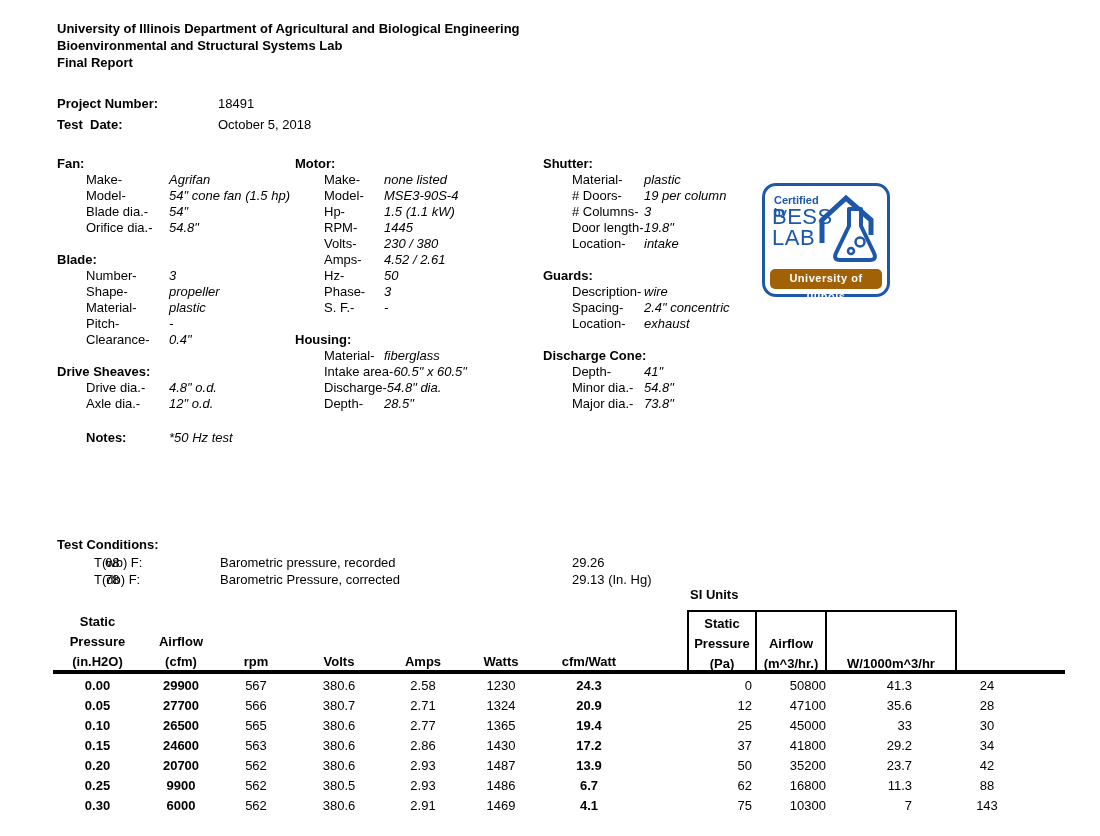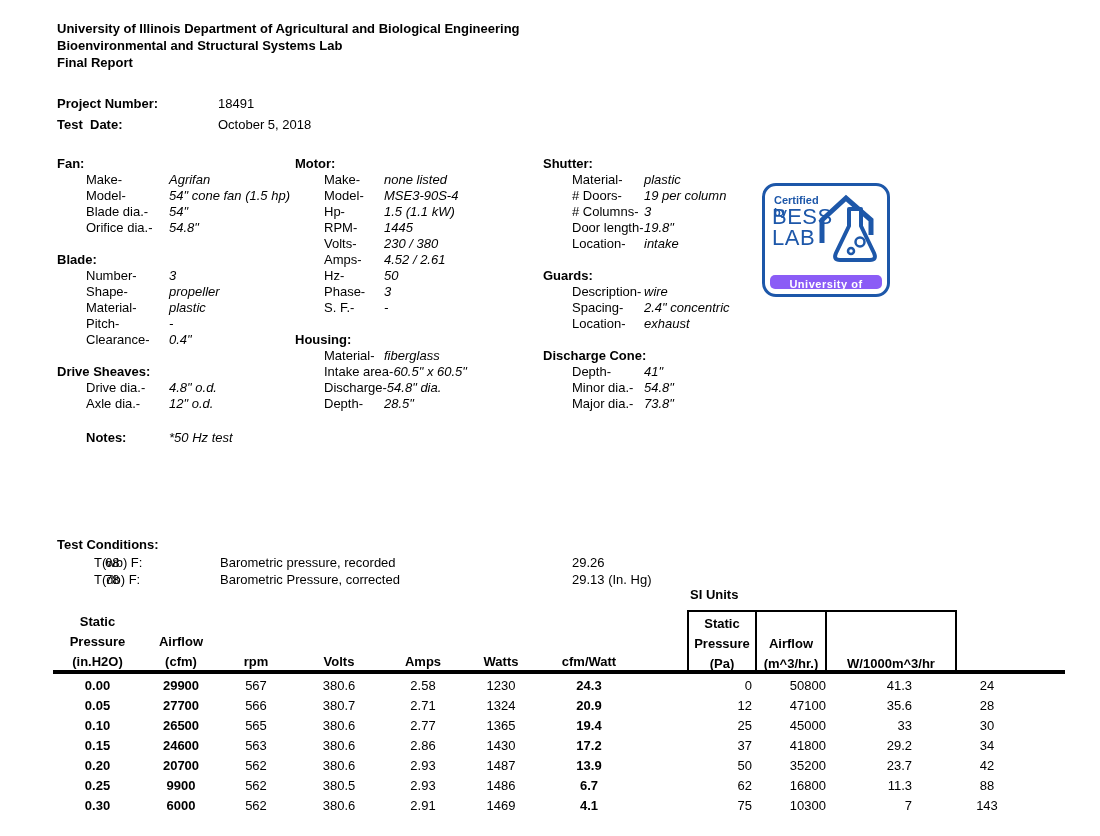--- a/index.html
+++ b/index.html
@@ -29,21 +29,21 @@
   .notes-row .spec-label{min-width:83px;}
   .tc-head{left:57px;top:537px;font-weight:bold;}
   .tc-row{left:57px;height:17px;width:720px;}
   .tc-row span{position:absolute;top:0;}
   .tc-label{left:8px;margin-left:29px;} .tc-v1{left:48px;} .tc-desc{left:163px;} .tc-v2{left:515px;}
   
   .logo-box{left:762px;top:183px;width:128px;height:114px;border:3px solid #1d57a9;border-radius:14px;box-sizing:border-box;color:#1d57a9;}
   .logo-certified{position:absolute;left:9px;top:8px;font-size:11px;font-weight:bold;line-height:12px;}
   .logo-bess{position:absolute;left:7px;top:20px;font-size:22px;font-weight:normal;line-height:21px;letter-spacing:.5px;}
   .logo-icon{position:absolute;right:6px;top:7px;}
-  .logo-banner{position:absolute;left:5px;bottom:5px;right:5px;height:14px;background:#8b5cf6;border-radius:5px;color:#fff;font-size:11px;font-weight:bold;text-align:center;line-height:18px;letter-spacing:.5px;}
+  .logo-banner{position:absolute;left:5px;bottom:5px;right:5px;height:20px;background:#a16207;border-radius:5px;color:#fff;font-size:11px;font-weight:bold;text-align:center;line-height:18px;letter-spacing:.5px;}
   
   .si-units-label{left:690px;top:587px;font-weight:bold;}
   .ihead{left:50px;top:598px;width:600px;height:74px;display:flex;align-items:flex-end;}
   .ihead .icol{font-weight:bold;}
   .icol{text-align:center;line-height:20px;box-sizing:border-box;}
   .ic0{width:95px;} .ic1{width:72px;} .ic2{width:78px;} .ic3{width:88px;}
   .ic4{width:80px;} .ic5{width:76px;} .ic6{width:100px;}
   .si-box{left:687px;top:610px;height:62px;display:flex;border:2px solid #000;border-bottom:none;}
   .scell{box-sizing:border-box;border-right:2px solid #000;display:flex;flex-direction:column;justify-content:flex-end;text-align:center;font-weight:bold;line-height:20px;}
   .scell:last-child{border-right:none;}

